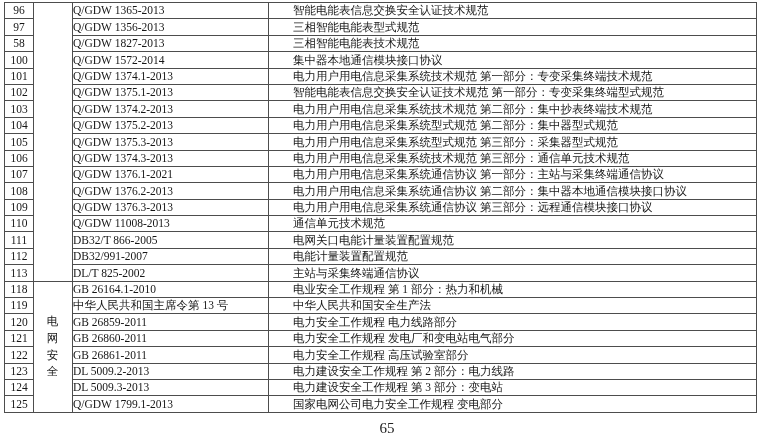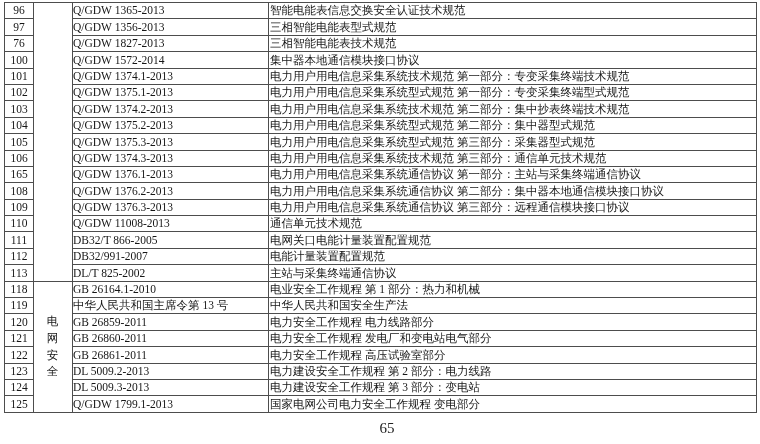--- a/index.html
+++ b/index.html
@@ -41,21 +41,21 @@
   .doc-table td.cat-cell {
     text-align: center;
     white-space: normal;
     line-height: 1.45;
     padding: 8px 7px;
     letter-spacing: 1px;
   }
   .doc-table td.code-cell {
   }
   .doc-table td.title-cell {
-    padding-left: 1px;
+    padding-left: 24px;
   }
   .page-footer {
     position: absolute;
     left: 0;
     top: 420px;
     width: 760px;
     text-align: center;
     font-size: 15px;
     color: #222222;
     margin-left: 7px;
@@ -77,38 +77,38 @@
         <td class="cat-cell" rowspan="17"></td>
         <td class="code-cell">Q/GDW 1365-2013</td>
         <td class="title-cell">智能电能表信息交换安全认证技术规范</td>
       </tr>
       <tr>
         <td class="no-cell">97</td>
         <td class="code-cell">Q/GDW 1356-2013</td>
         <td class="title-cell">三相智能电能表型式规范</td>
       </tr>
       <tr>
-        <td class="no-cell">76</td>
+        <td class="no-cell">58</td>
         <td class="code-cell">Q/GDW 1827-2013</td>
         <td class="title-cell">三相智能电能表技术规范</td>
       </tr>
       <tr>
         <td class="no-cell">100</td>
         <td class="code-cell">Q/GDW 1572-2014</td>
         <td class="title-cell">集中器本地通信模块接口协议</td>
       </tr>
       <tr>
         <td class="no-cell">101</td>
         <td class="code-cell">Q/GDW 1374.1-2013</td>
         <td class="title-cell">电力用户用电信息采集系统技术规范 第一部分：专变采集终端技术规范</td>
       </tr>
       <tr>
         <td class="no-cell">102</td>
         <td class="code-cell">Q/GDW 1375.1-2013</td>
-        <td class="title-cell">电力用户用电信息采集系统型式规范 第一部分：专变采集终端型式规范</td>
+        <td class="title-cell">智能电能表信息交换安全认证技术规范 第一部分：专变采集终端型式规范</td>
       </tr>
       <tr>
         <td class="no-cell">103</td>
         <td class="code-cell">Q/GDW 1374.2-2013</td>
         <td class="title-cell">电力用户用电信息采集系统技术规范 第二部分：集中抄表终端技术规范</td>
       </tr>
       <tr>
         <td class="no-cell">104</td>
         <td class="code-cell">Q/GDW 1375.2-2013</td>
         <td class="title-cell">电力用户用电信息采集系统型式规范 第二部分：集中器型式规范</td>
@@ -117,22 +117,22 @@
         <td class="no-cell">105</td>
         <td class="code-cell">Q/GDW 1375.3-2013</td>
         <td class="title-cell">电力用户用电信息采集系统型式规范 第三部分：采集器型式规范</td>
       </tr>
       <tr>
         <td class="no-cell">106</td>
         <td class="code-cell">Q/GDW 1374.3-2013</td>
         <td class="title-cell">电力用户用电信息采集系统技术规范 第三部分：通信单元技术规范</td>
       </tr>
       <tr>
-        <td class="no-cell">165</td>
-        <td class="code-cell">Q/GDW 1376.1-2013</td>
+        <td class="no-cell">107</td>
+        <td class="code-cell">Q/GDW 1376.1-2021</td>
         <td class="title-cell">电力用户用电信息采集系统通信协议 第一部分：主站与采集终端通信协议</td>
       </tr>
       <tr>
         <td class="no-cell">108</td>
         <td class="code-cell">Q/GDW 1376.2-2013</td>
         <td class="title-cell">电力用户用电信息采集系统通信协议 第二部分：集中器本地通信模块接口协议</td>
       </tr>
       <tr>
         <td class="no-cell">109</td>
         <td class="code-cell">Q/GDW 1376.3-2013</td>

